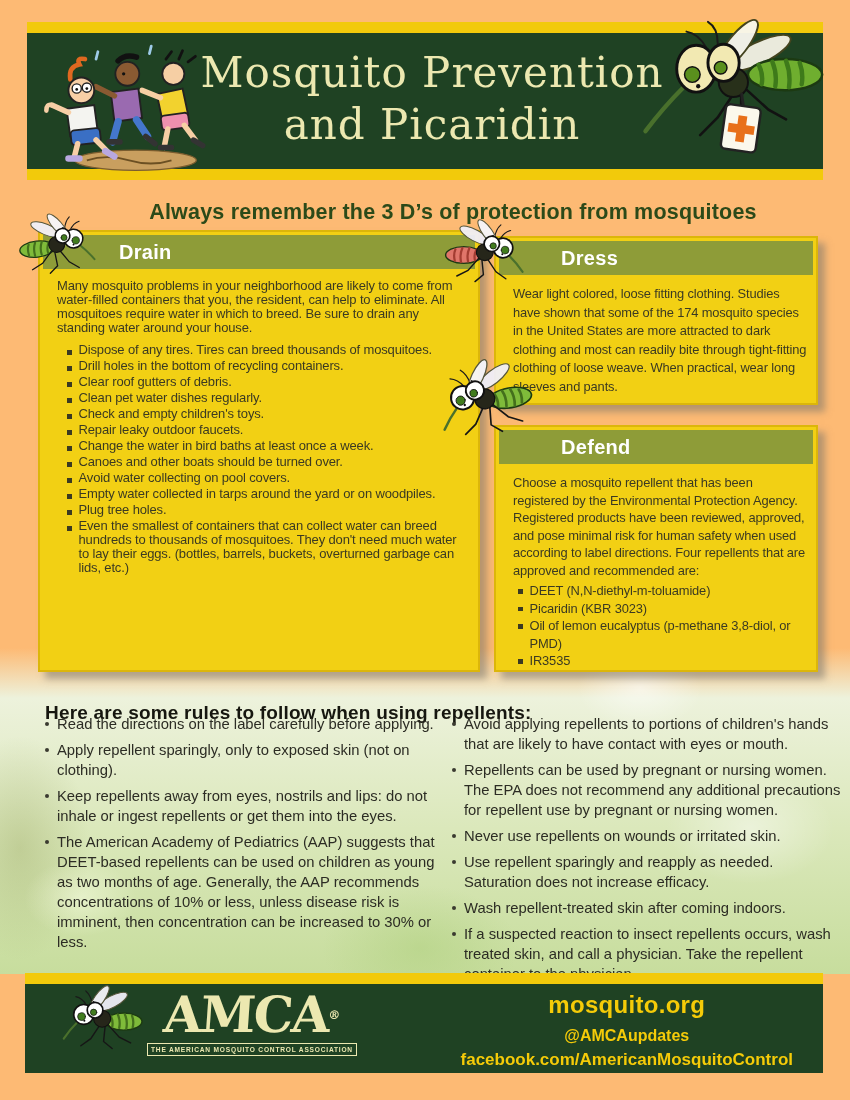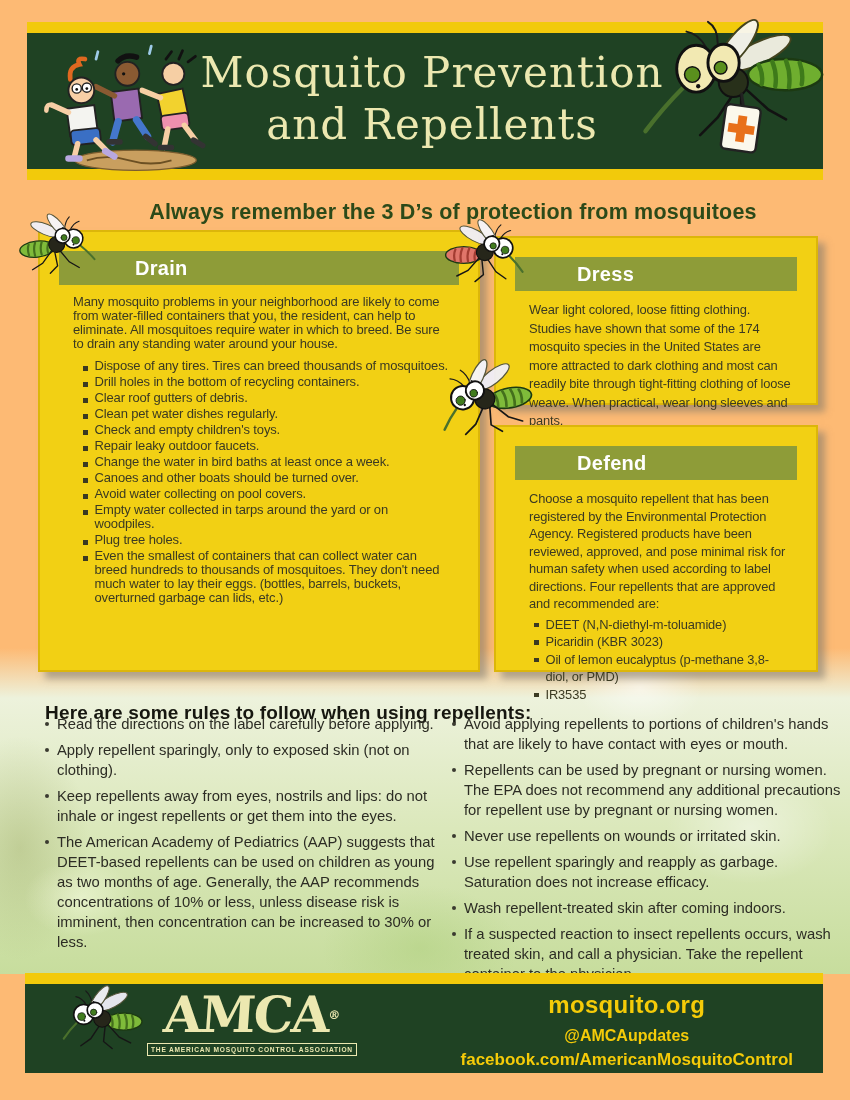--- a/index.html
+++ b/index.html
@@ -26,21 +26,21 @@
     font-size:42px;line-height:52px;letter-spacing:1px;}
   .people-svg{position:absolute;left:4px;top:4px;}
   .header-mosq{position:absolute;right:-6px;top:-20px;}
 
   
   .subtitle{position:absolute;left:0;top:186px;width:850px;text-align:center;
     font-size:21.5px;font-weight:bold;color:var(--subtitle_green,#2c4a19);letter-spacing:.2px;margin-left:28px;}
 
   
   .info-box{position:absolute;box-sizing:border-box;background:var(--box_gold,#f2d014);
-    border:2px solid var(--box_border,#dcb60a);padding:19px;
+    border:2px solid var(--box_border,#dcb60a);padding:3px;
     box-shadow:7px 7px 7px rgba(112,112,106,.5);}
   .box-header{background:var(--olive,#8e9c38);height:34px;line-height:34px;
     color:#ffffff;font-weight:bold;font-size:20px;letter-spacing:.3px;}
   .box-drain{left:38px;top:230px;width:442px;height:442px;}
   .box-drain .box-header{padding-left:76px;}
   .box-dress{left:494px;top:236px;width:324px;height:169px;}
   .box-dress .box-header{padding-left:62px;}
   .box-defend{left:494px;top:425px;width:324px;height:247px;}
   .box-defend .box-header{padding-left:62px;}
   .box-body{padding:10px 8px 0 14px;font-size:13px;line-height:14px;
@@ -156,21 +156,21 @@
         <path d="M14 74 q-6 -2 -6 6" stroke="#f7cfa6" stroke-width="5" fill="none"></path>
         <rect x="34" y="102" width="32" height="16" rx="4" fill="#3a6fc4" stroke="#222" stroke-width="2" transform="rotate(-6 34 102)"></rect>
         <path d="M42 116 L38 132 M62 112 L74 124" stroke="#f7cfa6" stroke-width="6"></path>
         <path d="M32 132 h12 M72 124 l10 6" stroke="#b9a8e0" stroke-width="7"></path>
       </g>
       <path d="M64 16 l-2 8 M122 10 l-2 8" stroke="#9ecbe8" stroke-width="3" stroke-linecap="round"></path>
     </svg>
 
     <div class="banner-title">
       <div>Mosquito Prevention</div>
-      <div>and Repellents</div>
+      <div>and Picaridin</div>
     </div>
 
     <svg class="header-mosq" width="205" height="168" viewBox="0 0 210 170" overflow="visible">
       <g stroke-linecap="round">
         <path d="M84 34 q-8 -14 -20 -16 M96 30 q0 -16 -10 -22" stroke="#1a1a1a" stroke-width="2" fill="none"></path>
         <ellipse cx="138" cy="40" rx="36" ry="11" fill="#f3f1e4" fill-opacity=".96" stroke="#44441f" stroke-width="2" transform="rotate(-26 138 40)"></ellipse>
         <ellipse cx="116" cy="32" rx="32" ry="10" fill="#f8f7ee" fill-opacity=".96" stroke="#44441f" stroke-width="2" transform="rotate(-52 116 32)"></ellipse>
         <ellipse cx="165" cy="62" rx="38" ry="16" fill="#6fae2f" stroke="#1c3a12" stroke-width="2.5"></ellipse>
         <path d="M138 52 q5 10 3 20 M152 49 q5 12 3 25 M166 48 q5 13 3 27 M180 50 q4 11 2 22" stroke="#3e7a1a" stroke-width="4.5" fill="none"></path>
         <path d="M112 82 L96 106 L78 124 M120 84 L120 114 L134 132 M126 78 L148 98 L166 108 M108 58 L92 40" stroke="#121212" stroke-width="2.6" fill="none"></path>
@@ -345,21 +345,21 @@
           <span>Repellents can be used by pregnant or nursing women. The EPA does not recommend any additional precautions for repellent use by pregnant or nursing women.</span>
         </li>
 
         <li>
           <span class="dot"></span>
           <span>Never use repellents on wounds or irritated skin.</span>
         </li>
 
         <li>
           <span class="dot"></span>
-          <span>Use repellent sparingly and reapply as garbage. Saturation does not increase efficacy.</span>
+          <span>Use repellent sparingly and reapply as needed. Saturation does not increase efficacy.</span>
         </li>
 
         <li>
           <span class="dot"></span>
           <span>Wash repellent-treated skin after coming indoors.</span>
         </li>
 
         <li>
           <span class="dot"></span>
           <span>If a suspected reaction to insect repellents occurs, wash treated skin, and call a physician. Take the repellent container to the physician.</span>

